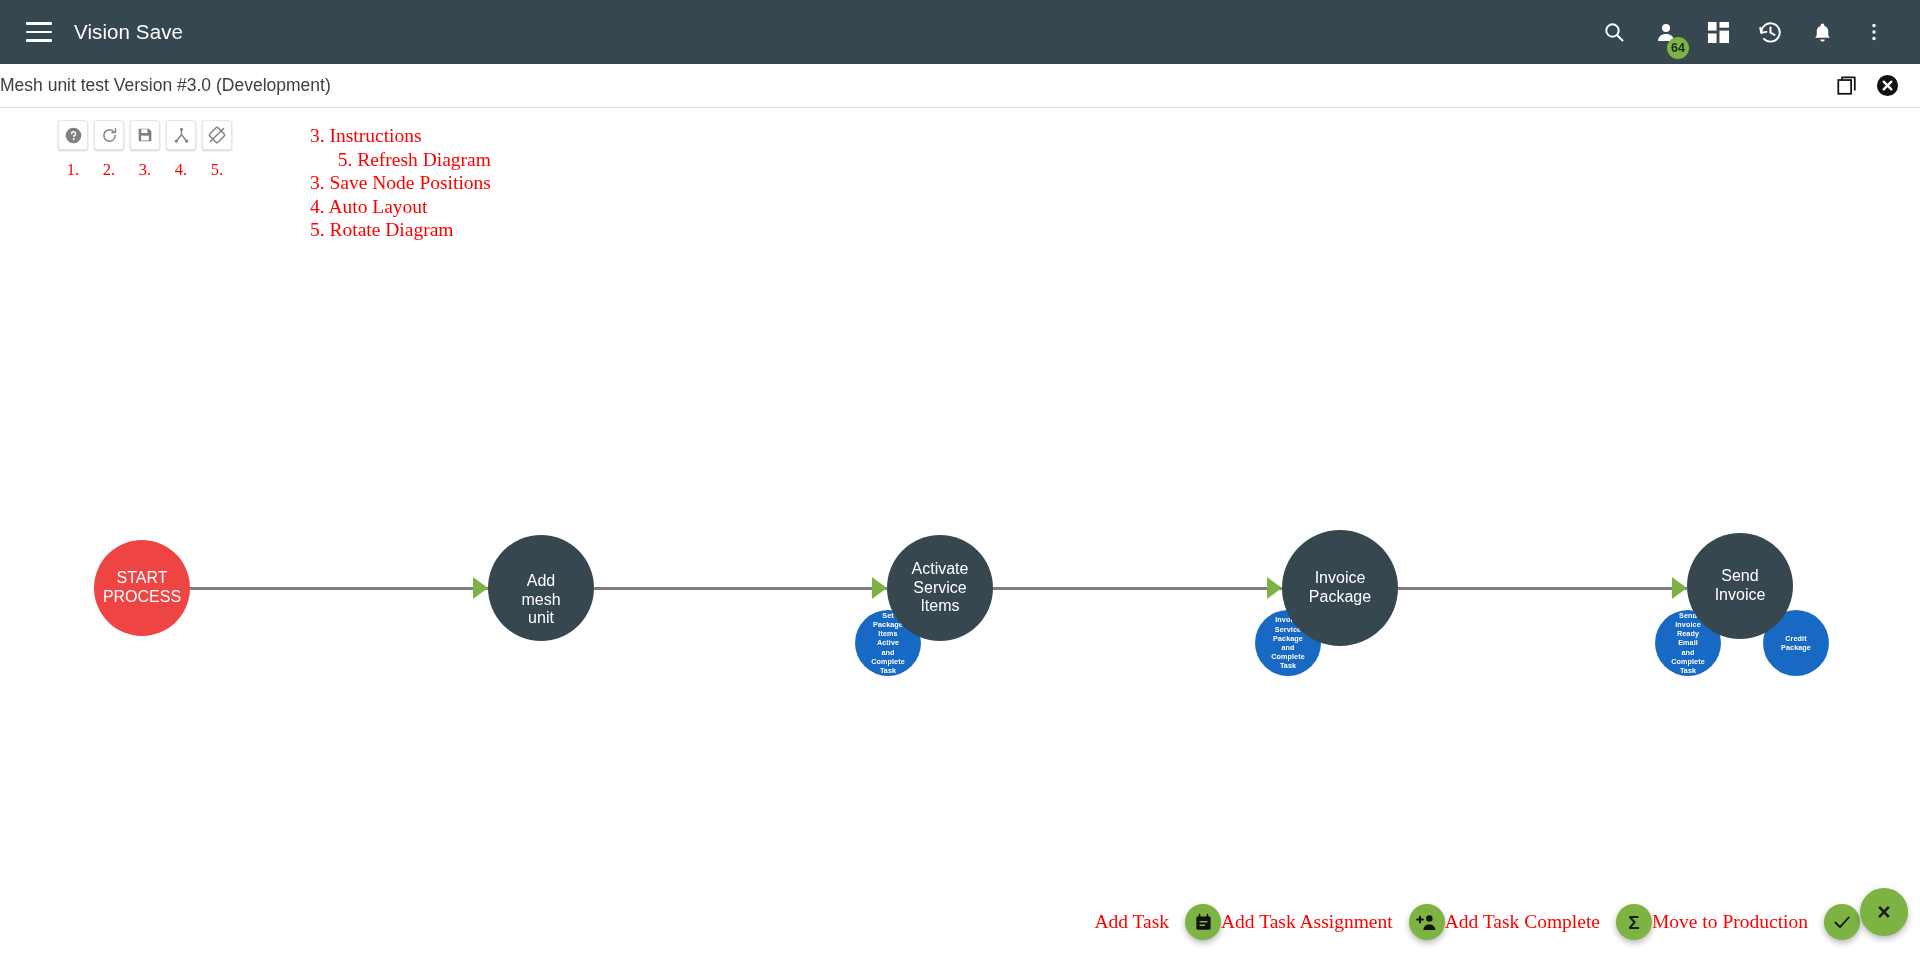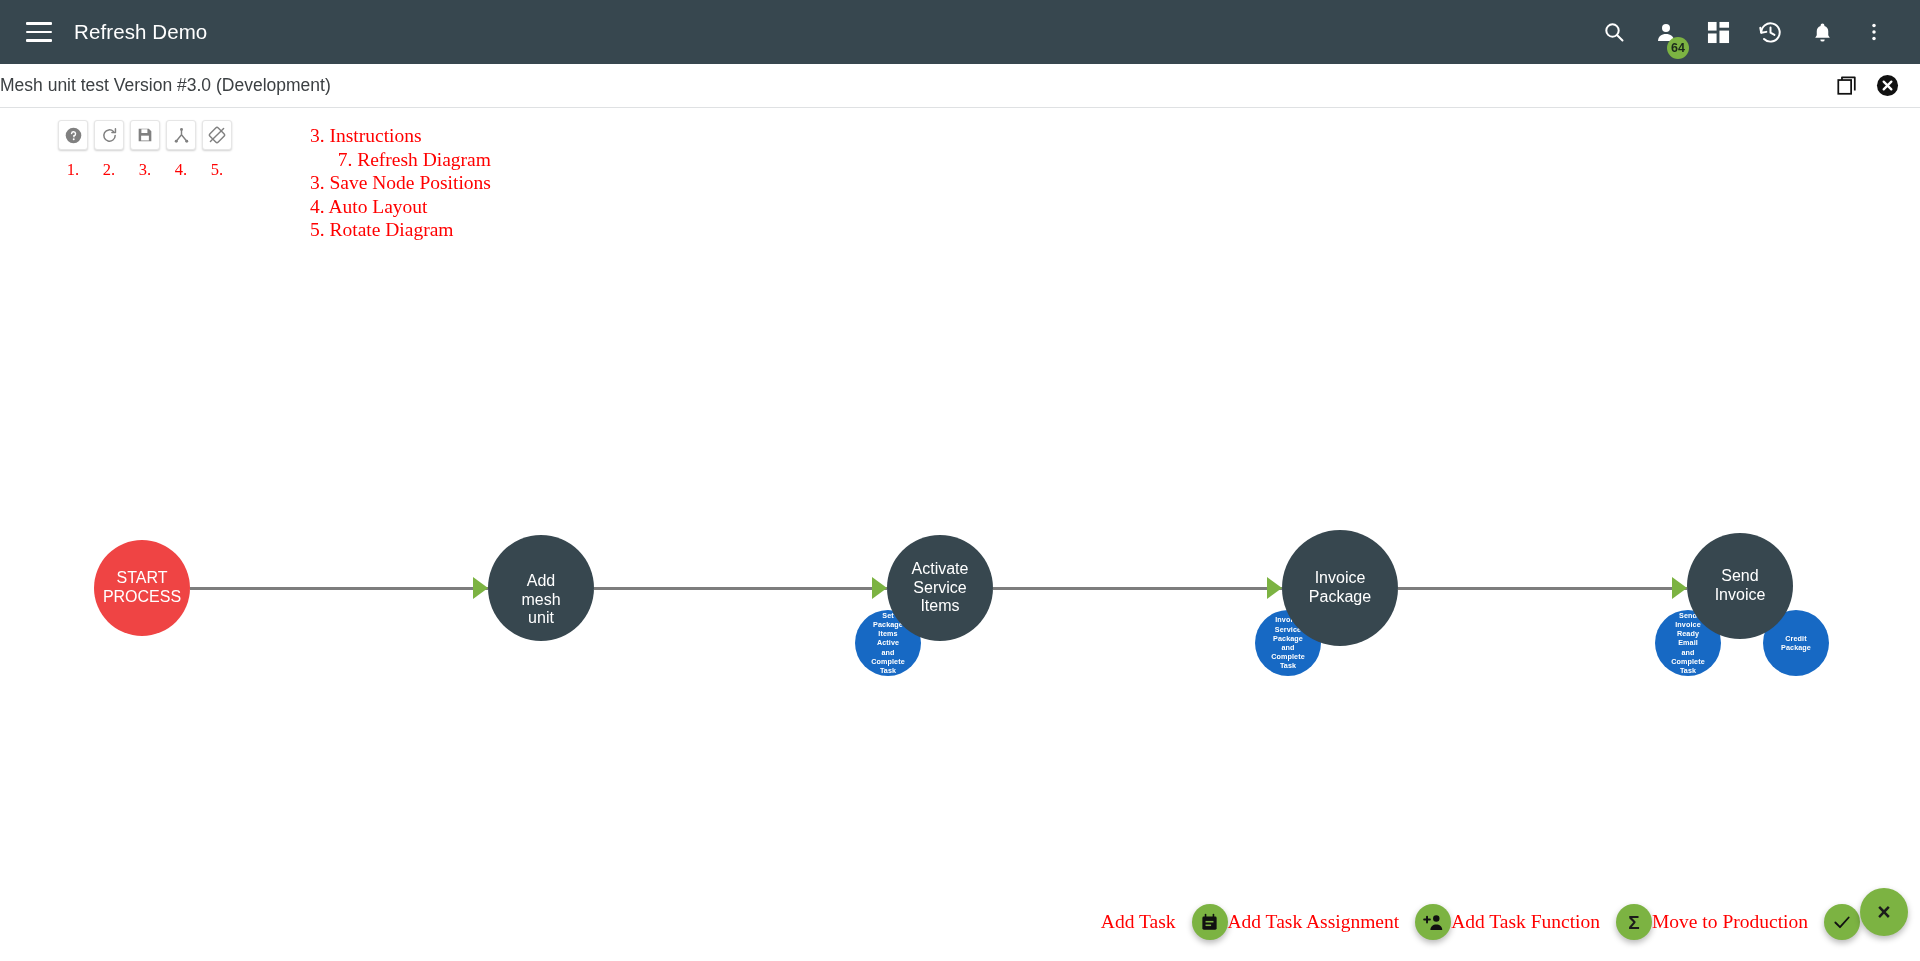--- a/index.html
+++ b/index.html
@@ -165,21 +165,21 @@
 </style>
 </head>
 <body>
 
 <div class="appbar">
   <div class="hamburger">
     <i></i>
       <i></i>
       <i></i>
   </div>
-  <div class="app-title">Refresh Demo</div>
+  <div class="app-title">Vision Save</div>
   <div class="appbar-spacer"></div>
 
   <div class="appbar-icons">
 
     <div class="ic">
       <svg width="24" height="24" viewBox="0 0 24 24" fill="none" stroke="#fff" stroke-width="2">
         <circle cx="10.5" cy="10.5" r="6.2"></circle>
           <line x1="15.2" y1="15.2" x2="20.5" y2="20.5" stroke-linecap="round"></line>
       </svg>
     </div>
@@ -287,21 +287,21 @@
   <div class="tb-nums">
     <span>1.</span>
     <span>2.</span>
     <span>3.</span>
     <span>4.</span>
     <span>5.</span>
   </div>
 
   <div class="legend">
     <div>3. Instructions</div>
-    <div class="r">7. Refresh Diagram</div>
+    <div class="r">5. Refresh Diagram</div>
     <div class="r">3. Save Node Positions</div>
     <div>4. Auto Layout</div>
     <div>5. Rotate Diagram</div>
   </div>
 
   <div class="diagram" id="diagram">
       <div class="edge" style="left: 190px; top: 478.5px; width: 298px;"></div>
       <div class="arrow" style="left: 473px; top: 469px;"></div>
       <div class="edge" style="left: 594px; top: 478.5px; width: 293px;"></div>
       <div class="arrow" style="left: 872px; top: 469px;"></div>
@@ -383,21 +383,21 @@
       <div class="fab">
         <svg width="21" height="21" viewBox="0 0 24 24" fill="#111">
           <circle cx="15.2" cy="7.5" r="3.7"></circle>
           <path d="M8.4 20.5c0-4 3.1-6.3 6.8-6.3s6.8 2.3 6.8 6.3z"></path>
           <path d="M4.6 5.3v6.6M1.3 8.6h6.6" stroke="#111" stroke-width="2.2" stroke-linecap="round"></path>
         </svg>
       </div>
     </div>
 
     <div class="fab-row">
-      <span class="fab-label">Add Task Function</span>
+      <span class="fab-label">Add Task Complete</span>
       <div class="fab">
         <span class="glyph">Σ</span>
       </div>
     </div>
 
     <div class="fab-row">
       <span class="fab-label">Move to Production</span>
       <div class="fab">
         <svg width="20" height="20" viewBox="0 0 24 24" fill="none" stroke="#111" stroke-width="2.2">
           <polyline points="4,12.6 9.6,18.2 20,6.6" stroke-linecap="round" stroke-linejoin="round"></polyline>

